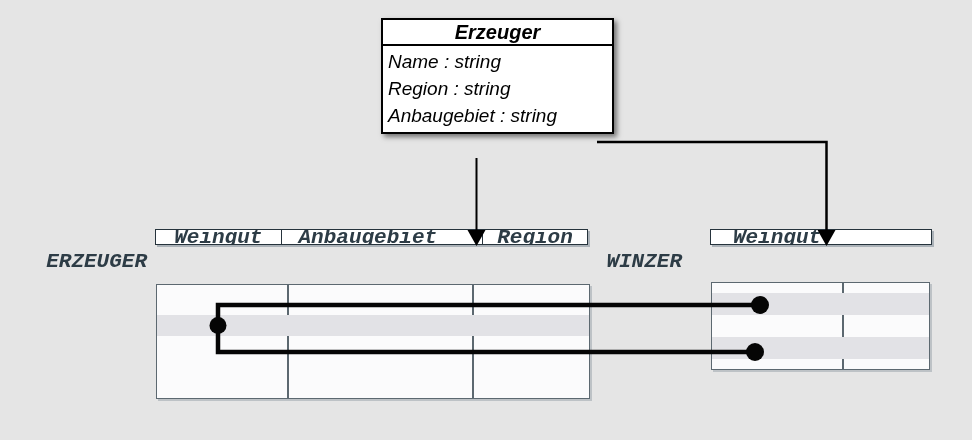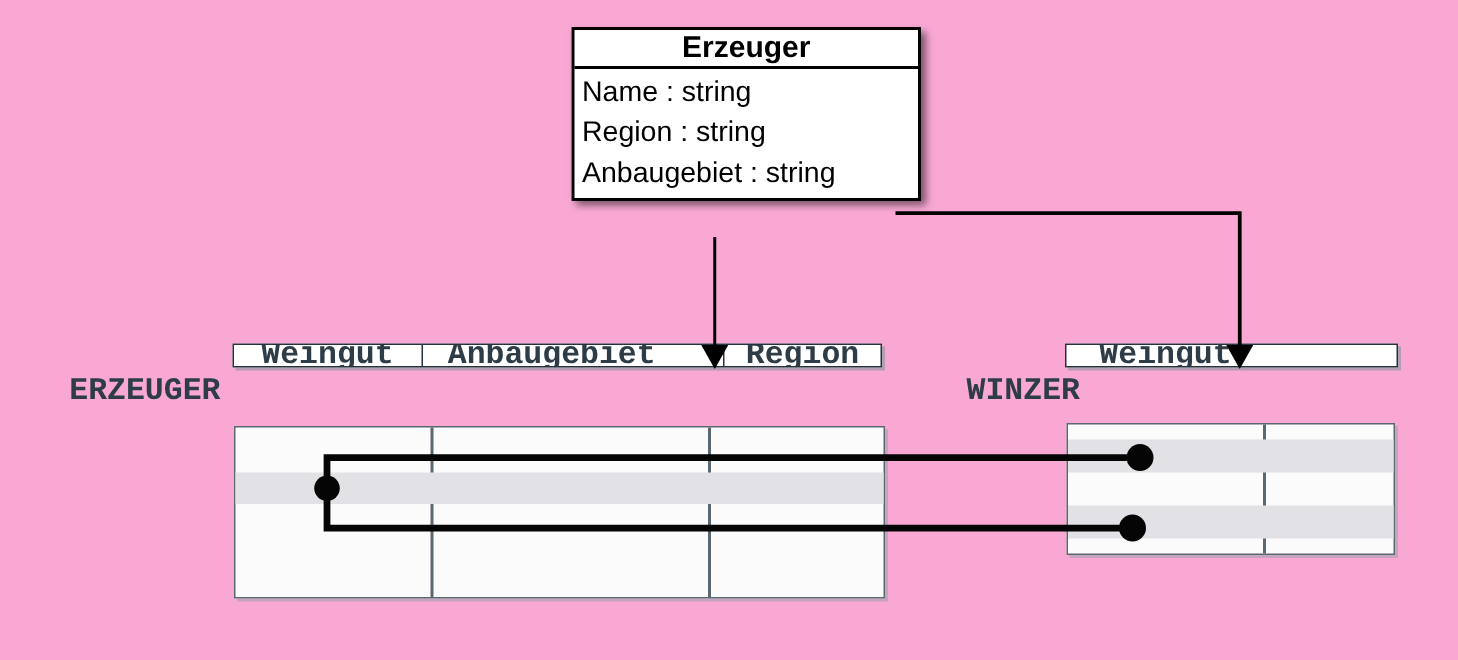--- a/index.html
+++ b/index.html
@@ -1,19 +1,19 @@
 <!DOCTYPE html>
 <html><head>
 <meta charset="utf-8">
 <style>
   html,body{margin:0;padding:0;}
   body{background:#f7f7f8;}
   .canvas{
     position:relative;width:972px;height:440px;overflow:hidden;
-    background:#f9a8d4;font-family:"Liberation Sans",sans-serif;
+    background:#e5e5e5;font-family:"Liberation Sans",sans-serif;font-style:italic;
   }
 
   
   .class-box{
     position:absolute;left:381px;top:18px;width:233px;
     background:#ffffff;border:2px solid #000;
     box-shadow:3px 3px 5px rgba(0,0,0,0.5);
     box-sizing:border-box;
   }
   .class-title{
@@ -27,21 +27,21 @@
   }
 
   
   .tbl-label{
     position:absolute;top:247px;height:30px;line-height:30px;
     font-family:"Liberation Mono","DejaVu Sans Mono",monospace;
     font-weight:bold;font-size:21px;color:#2d3c46;text-align:right;
     white-space:nowrap;
   }
   .lbl-erzeuger{left:30px;width:117px;}
-  .lbl-winzer{left:604px;width:116px;}
+  .lbl-winzer{left:566px;width:116px;}
 
   
   .tbl-header{
     position:absolute;top:229px;height:16px;display:flex;
     background:#fff;border:1.5px solid #26333c;
     box-shadow:2px 2px 0 rgba(140,150,160,0.65);
     box-sizing:border-box;
   }
   .hdr-erzeuger{left:155px;width:433px;}
   .hdr-winzer{left:710px;width:222px;}

